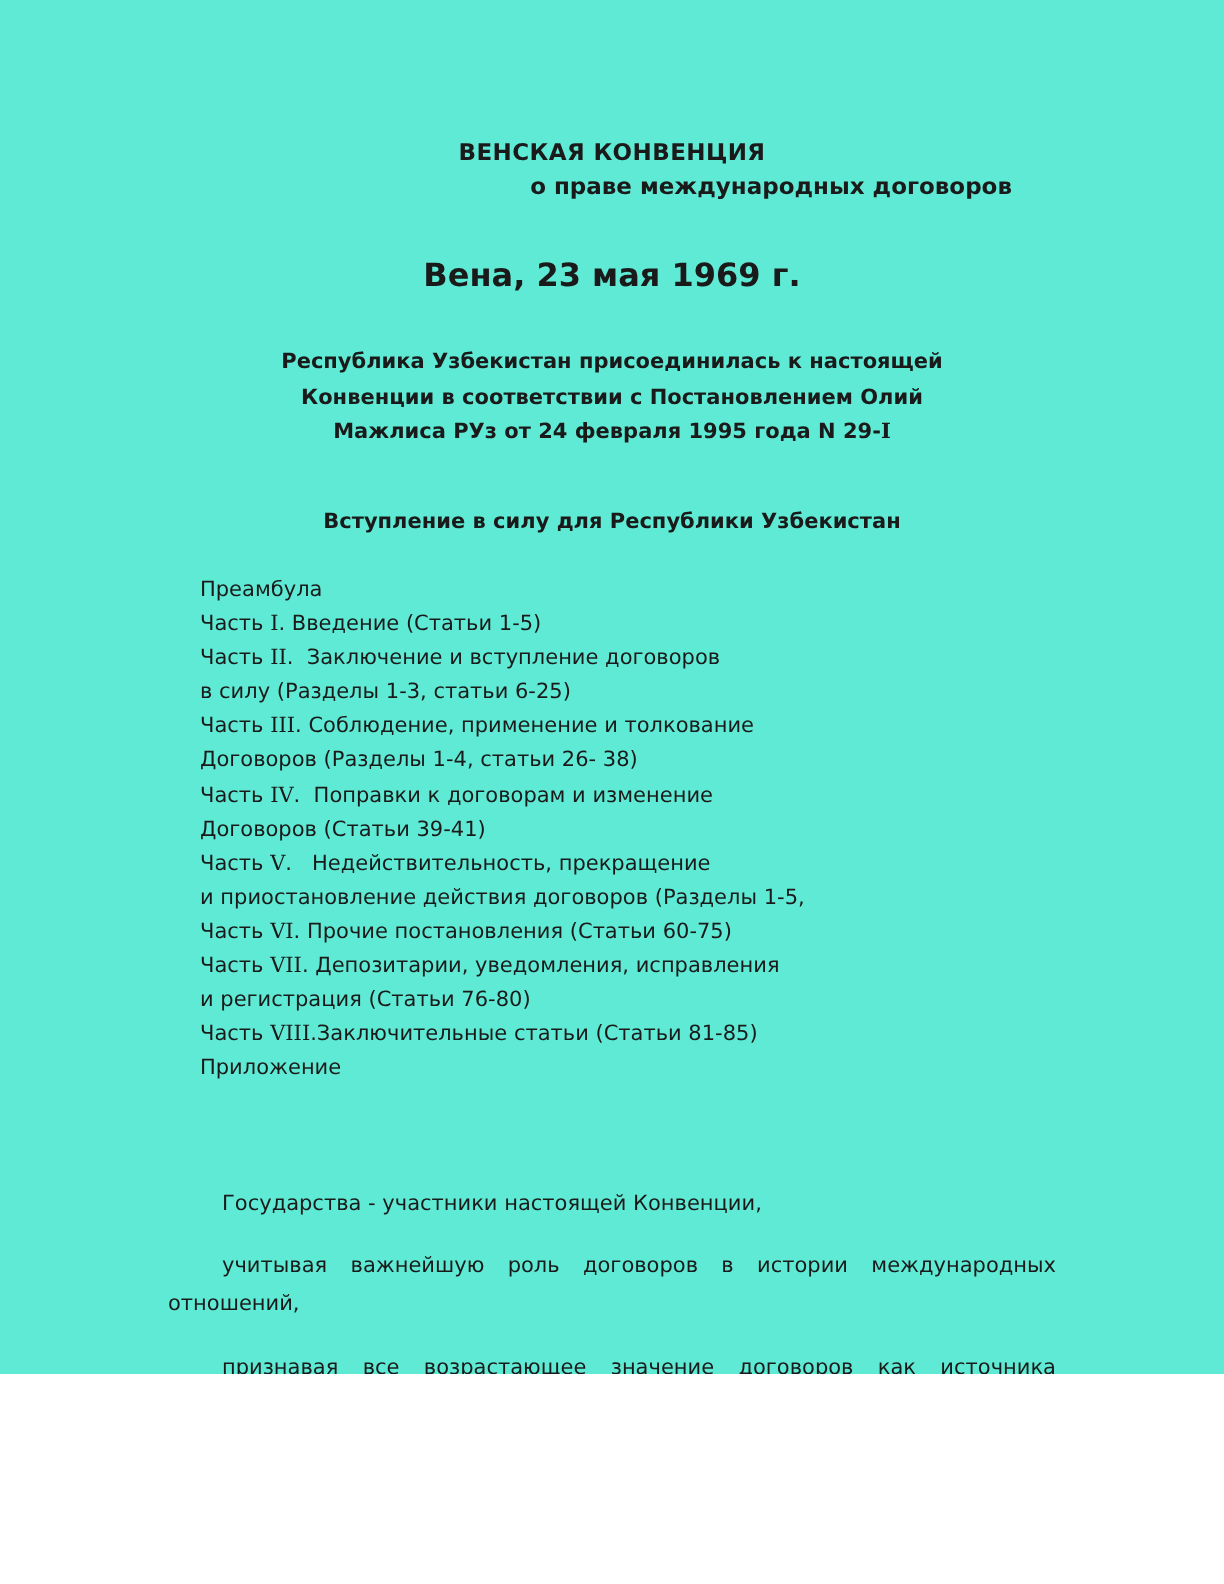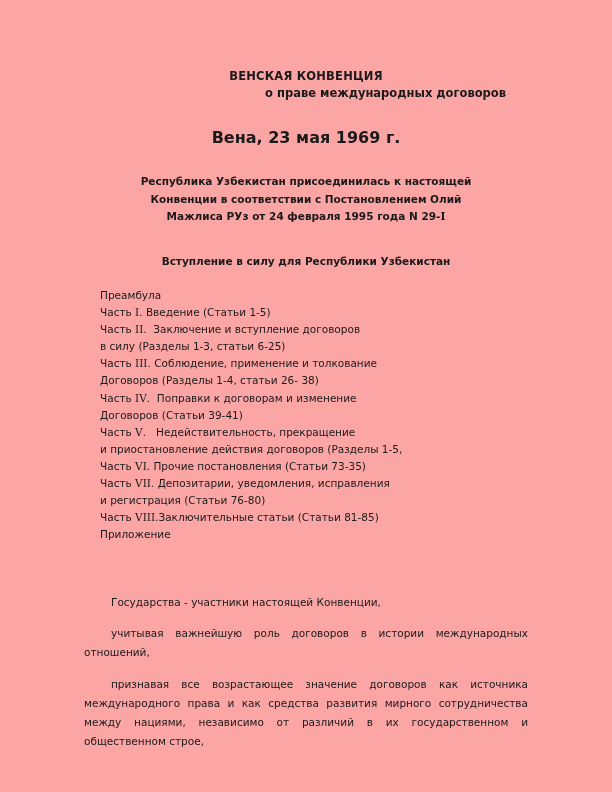--- a/index.html
+++ b/index.html
@@ -10,23 +10,23 @@
   body {
     width: 612px;
     height: 792px;
     font-family: "DejaVu Sans", "Liberation Sans", sans-serif;
     color: #1a1a1a;
     -webkit-font-smoothing: antialiased;
   }
   .page {
     position: relative;
     width: 612px;
-    height: 792px;
+    height: 687px;
     overflow: hidden;
-    background: #fca5a5;
+    background: #5eead4;
   }
 
   
   .header-block {
     position: absolute;
     left: 106px;
     top: 68px;
     width: 400px;
     text-align: center;
   }
@@ -132,21 +132,21 @@
       <div class="toc-line">Преамбула</div>
       <div class="toc-line"><span>Часть </span><span class="rn">I</span><span>. Введение (Статьи 1-5)</span></div>
       <div class="toc-line"><span>Часть </span><span class="rn">II</span><span>.  Заключение и вступление договоров</span></div>
       <div class="toc-line">в силу (Разделы 1-3, статьи 6-25)</div>
       <div class="toc-line"><span>Часть </span><span class="rn">III</span><span>. Соблюдение, применение и толкование</span></div>
       <div class="toc-line">Договоров (Разделы 1-4, статьи 26- 38)</div>
       <div class="toc-line"><span>Часть </span><span class="rn">IV</span><span>.  Поправки к договорам и изменение</span></div>
       <div class="toc-line">Договоров (Статьи 39-41)</div>
       <div class="toc-line"><span>Часть </span><span class="rn">V</span><span>.   Недействительность, прекращение</span></div>
       <div class="toc-line">и приостановление действия договоров (Разделы 1-5,</div>
-      <div class="toc-line"><span>Часть </span><span class="rn">VI</span><span>. Прочие постановления (Статьи 73-35)</span></div>
+      <div class="toc-line"><span>Часть </span><span class="rn">VI</span><span>. Прочие постановления (Статьи 60-75)</span></div>
       <div class="toc-line"><span>Часть </span><span class="rn">VII</span><span>. Депозитарии, уведомления, исправления</span></div>
       <div class="toc-line">и регистрация (Статьи 76-80)</div>
       <div class="toc-line"><span>Часть </span><span class="rn">VIII</span><span>.Заключительные статьи (Статьи 81-85)</span></div>
       <div class="toc-line">Приложение</div>
     </div>
 
   <div class="body-block">
       <p class="body-para">Государства - участники настоящей Конвенции,</p>
       <p class="body-para">учитывая важнейшую роль договоров в истории  международных отношений,</p>
       <p class="body-para">признавая все возрастающее значение договоров как источника международного права и как средства развития мирного сотрудничества между нациями, независимо от различий в их  государственном  и общественном строе,</p>

